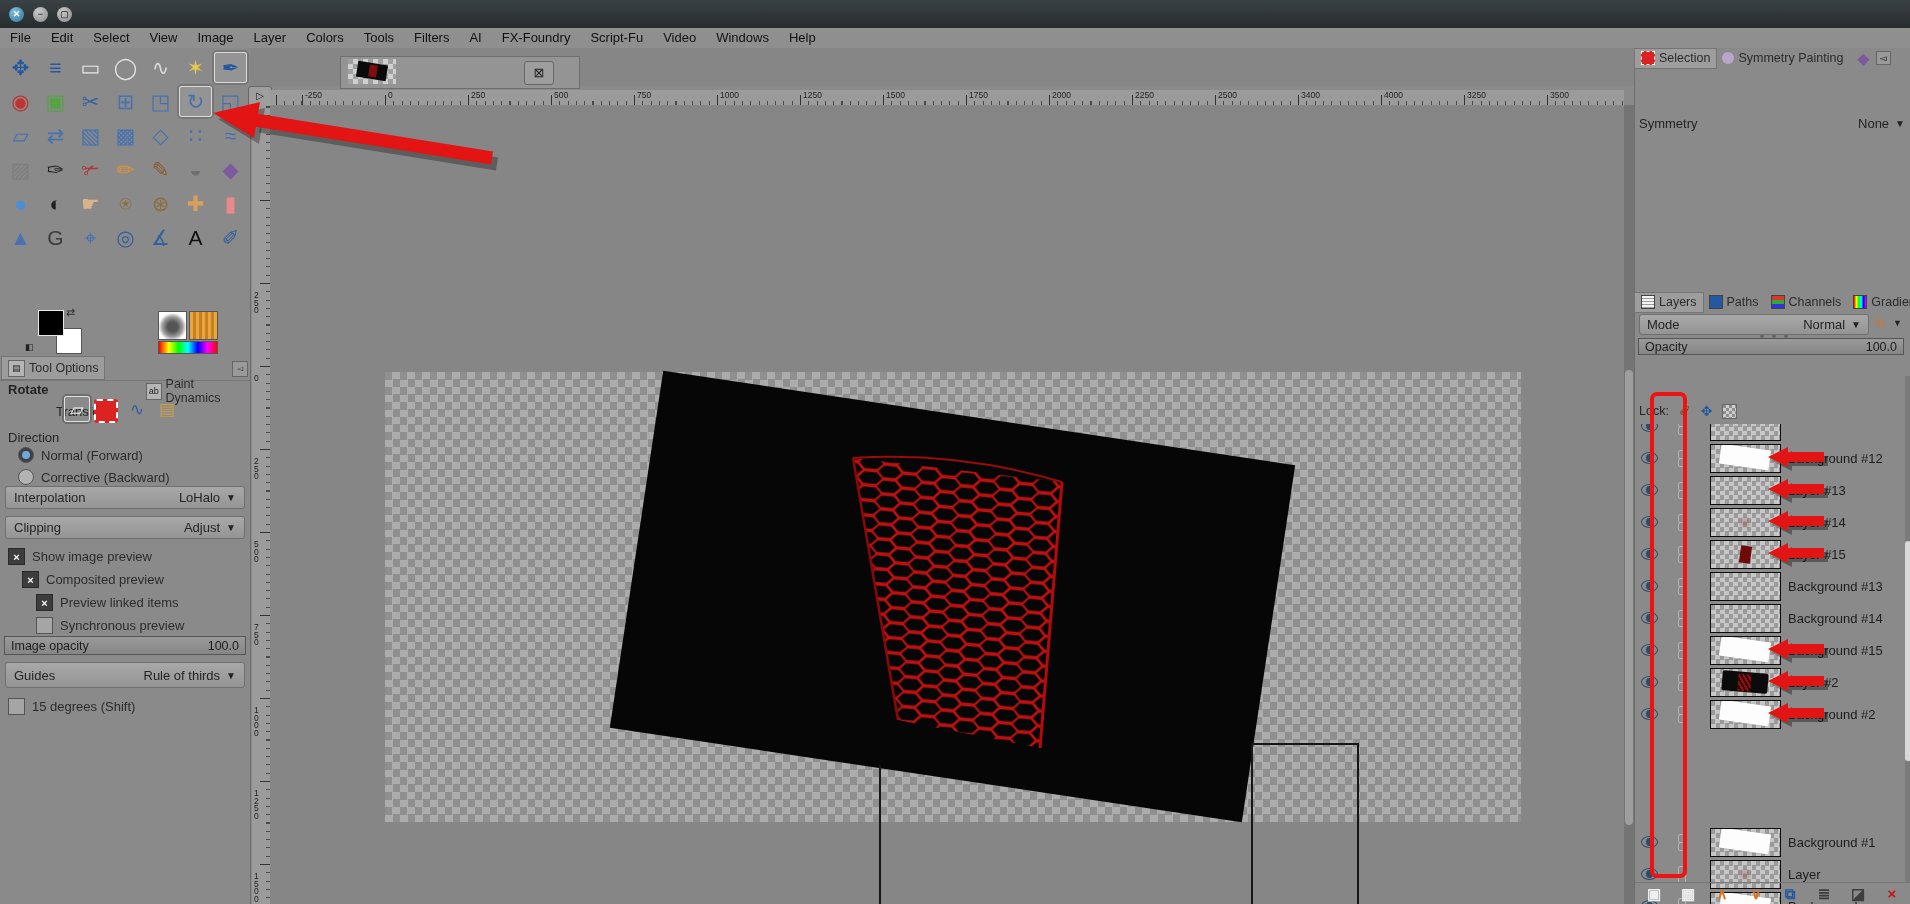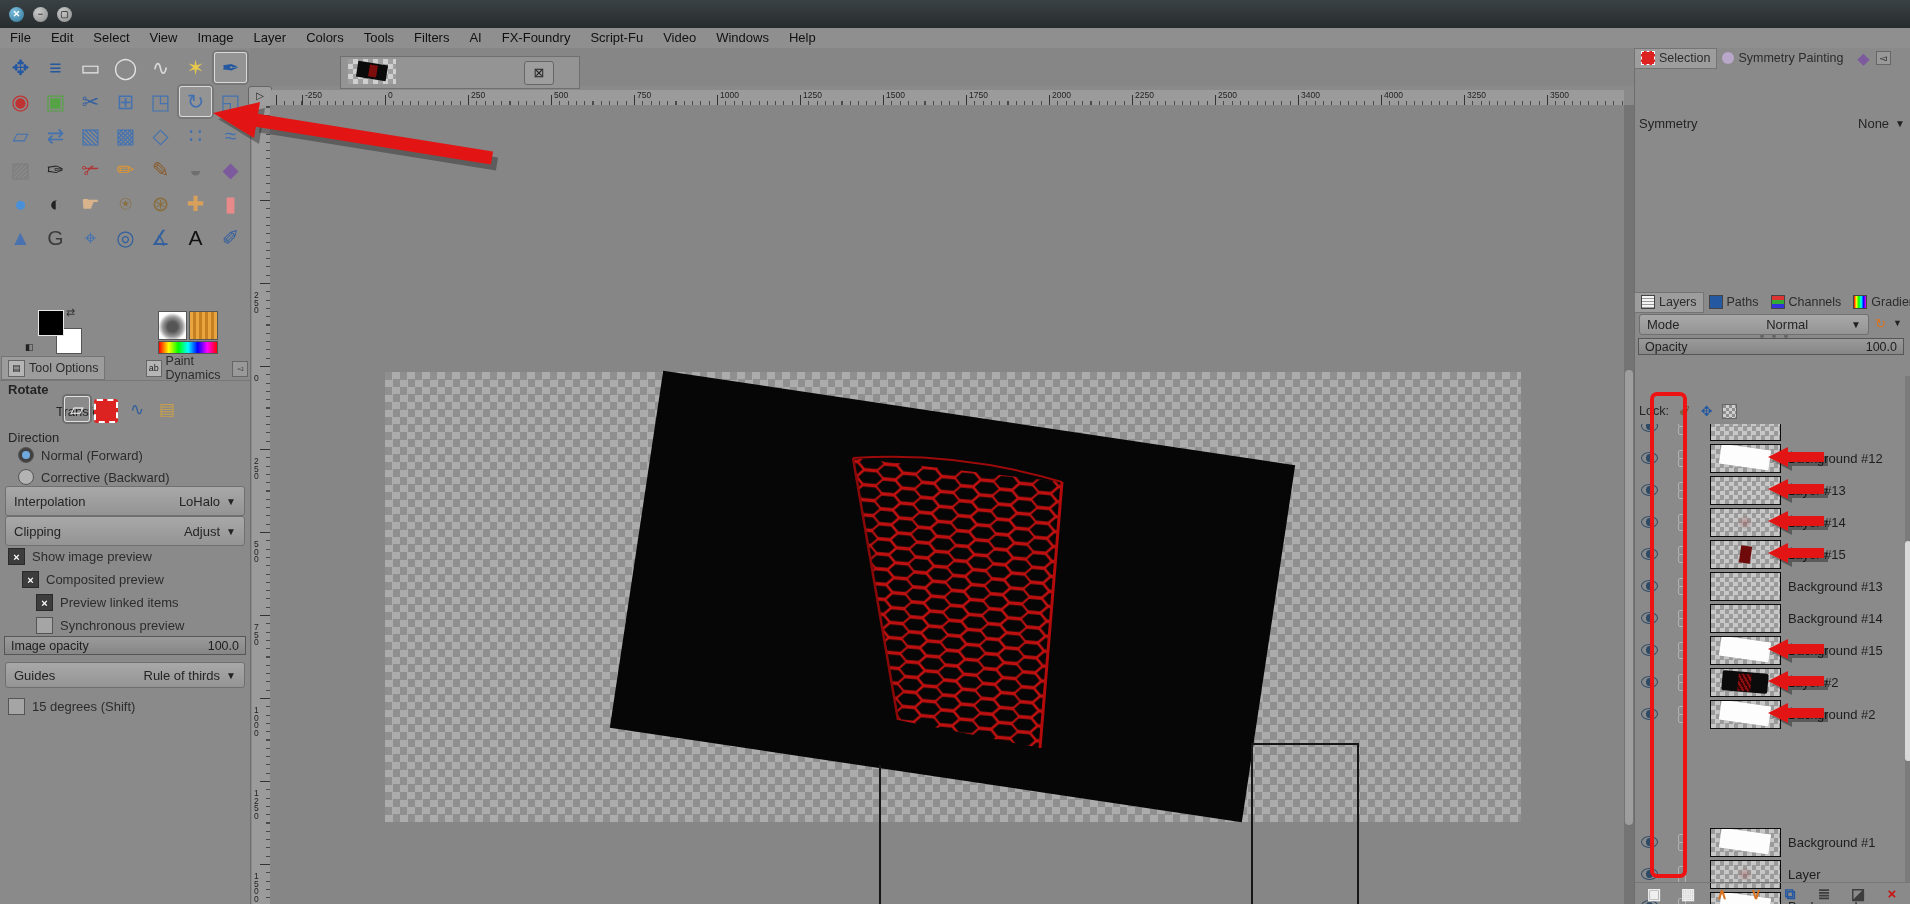--- a/index.html
+++ b/index.html
@@ -39,21 +39,21 @@
   #to-tabbar{left:0;top:308px;width:250px;height:24px;border-bottom:1px solid #777;}
   .to-tab{position:absolute;top:1px;height:22px;display:flex;align-items:center;gap:4px;padding:0 6px;
           font-size:12.5px;color:#2c2c2c;}
   .to-tab.active{background:#9c9c9c;box-shadow:0 0 0 1px #747474;}
   .mini-icon{width:15px;height:15px;background:#b5b5b5;border:1px solid #666;font-size:9px;line-height:14px;
              text-align:center;color:#222;}
   #to-collapse{left:232px;top:313px;width:14px;height:14px;background:#999;border:1px solid #666;
                font-size:8px;text-align:center;line-height:13px;color:#222;}
   
   .opt-label{font-size:13px;color:#242424;}
-  .drop-row{position:absolute;left:5px;width:240px;height:30px;border:1px solid #6f6f6f;border-radius:3px;
+  .drop-row{position:absolute;left:5px;width:240px;height:23px;border:1px solid #6f6f6f;border-radius:3px;
             background:linear-gradient(#a8a8a8,#949494);display:flex;align-items:center;
             justify-content:space-between;padding:0 8px;box-sizing:border-box;font-size:13px;color:#242424;}
   .chev{font-size:10px;color:#222;margin-left:6px;}
   .cb{width:15px;height:15px;border:1px solid #555;background:#a5a5a5;display:inline-flex;align-items:center;
       justify-content:center;font-size:11px;color:#fff;font-weight:bold;flex:none;}
   .cb.checked{background:#3d3d3d;border-color:#2a2a2a;}
   .cb-row{position:absolute;display:flex;align-items:center;gap:7px;font-size:13px;color:#2c2c2c;}
   .radio{width:14px;height:14px;border-radius:50%;background:#b3b3b3;border:1px solid #555;flex:none;position:relative;}
   .radio.sel{background:#404040;}
   .radio.sel::after{content:"";position:absolute;inset:3px;border-radius:50%;background:#6fa8dc;}
@@ -219,21 +219,21 @@
   <div class="abs" id="default-colors">◧</div>
   <div class="abs" id="brush-preview"></div>
   <div class="abs" id="pattern-preview"></div>
   <div class="abs" id="gradient-preview"></div>
 
   <div class="abs" id="to-tabbar">
     <div class="to-tab active" style="left:2px;">
       <span class="mini-icon">▤</span>
       <span>Tool Options</span>
     </div>
-    <div class="to-tab" style="left:140px;">
+    <div class="to-tab" style="left:140px;margin-top:23px;">
       <span class="mini-icon">ab</span>
       <span>Paint Dynamics</span>
     </div>
   </div>
   <div class="abs" id="to-collapse">◅</div>
 
   <div class="abs opt-label" style="left:8px;top:334px;font-weight:bold;">Rotate</div>
 
   <div class="abs opt-label" style="left:16px;top:356px;margin-left:40px;">Transform:</div>
   <div id="xform-buttons">
@@ -414,21 +414,21 @@
         <span>Channels</span>
       </div>
       <div class="rd-tab">
         <span class="sq-icon" style="background: linear-gradient(90deg, rgb(255, 0, 0), rgb(255, 255, 0), rgb(0, 255, 0), rgb(0, 255, 255), rgb(0, 0, 255), rgb(255, 0, 255)); border: 1px solid rgb(68, 68, 68);"></span>
         <span>Gradients</span>
       </div>
     </div>
 
   <div class="rd-droprow" style="left:4px;top:266px;width:230px;height:21px;">
     <span>Mode</span>
-    <span style="display:flex;align-items:center;gap:37px;">
+    <span style="display:flex;align-items:center;">
       <span>Normal</span>
       <span class="chev">▼</span>
     </span>
   </div>
   <span class="abs" style="left:240px;top:268px;font-size:13px;color:#d9731f;">↻</span>
   <span class="abs" style="left:258px;top:270px;font-size:9px;color:#222;">▼</span>
 
   <div class="slider-bar" style="left:3px;top:290px;width:266px;height:17px;">
     <div class="fill"></div>
     <span>Opacity</span>

